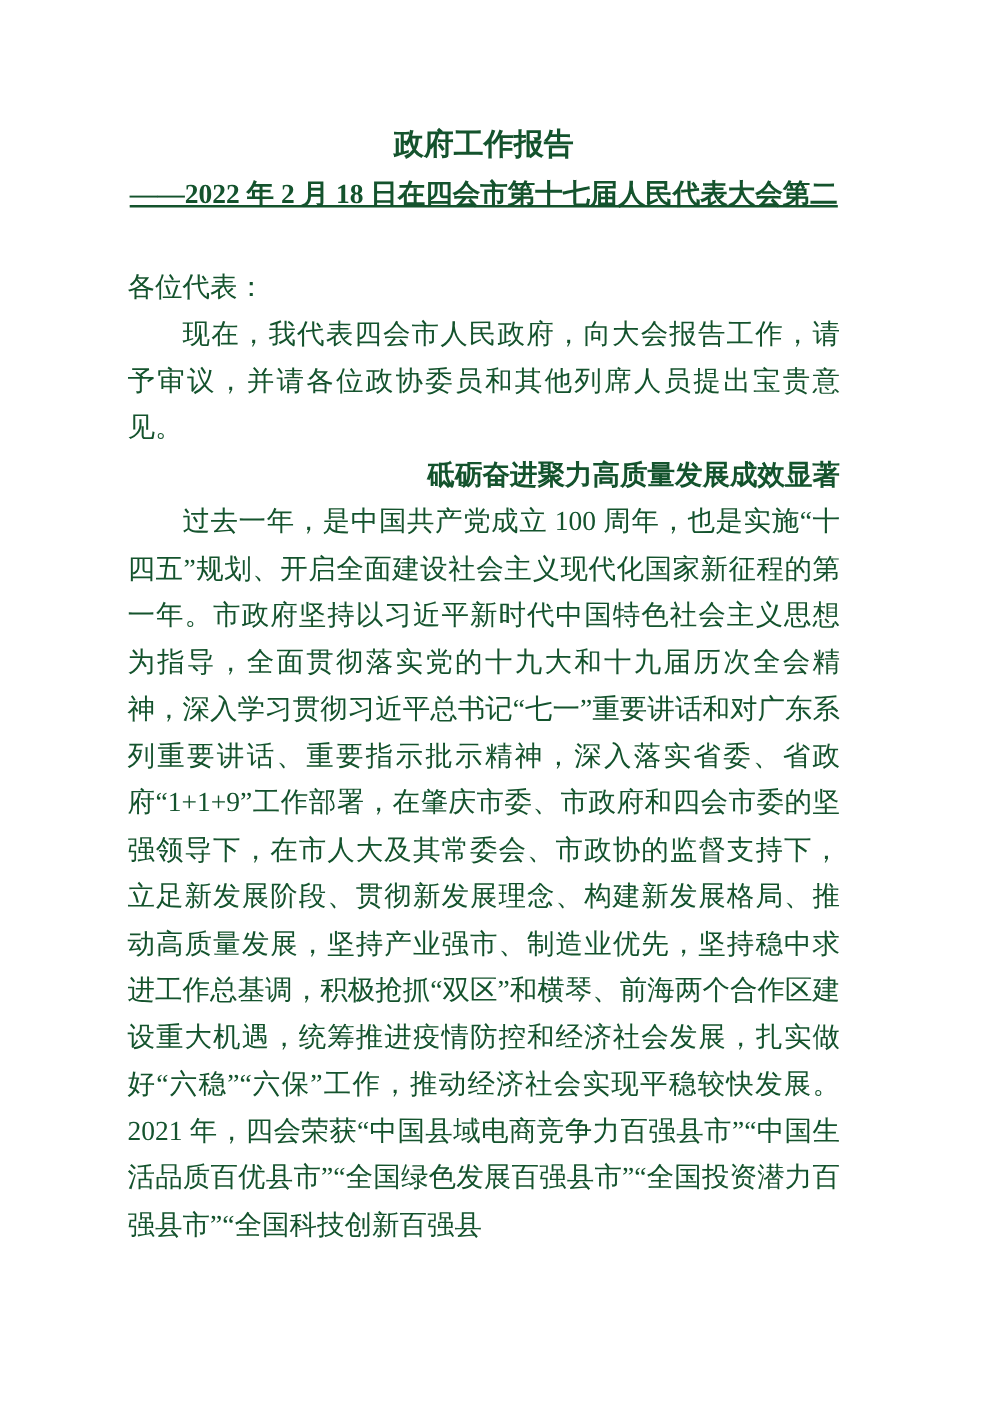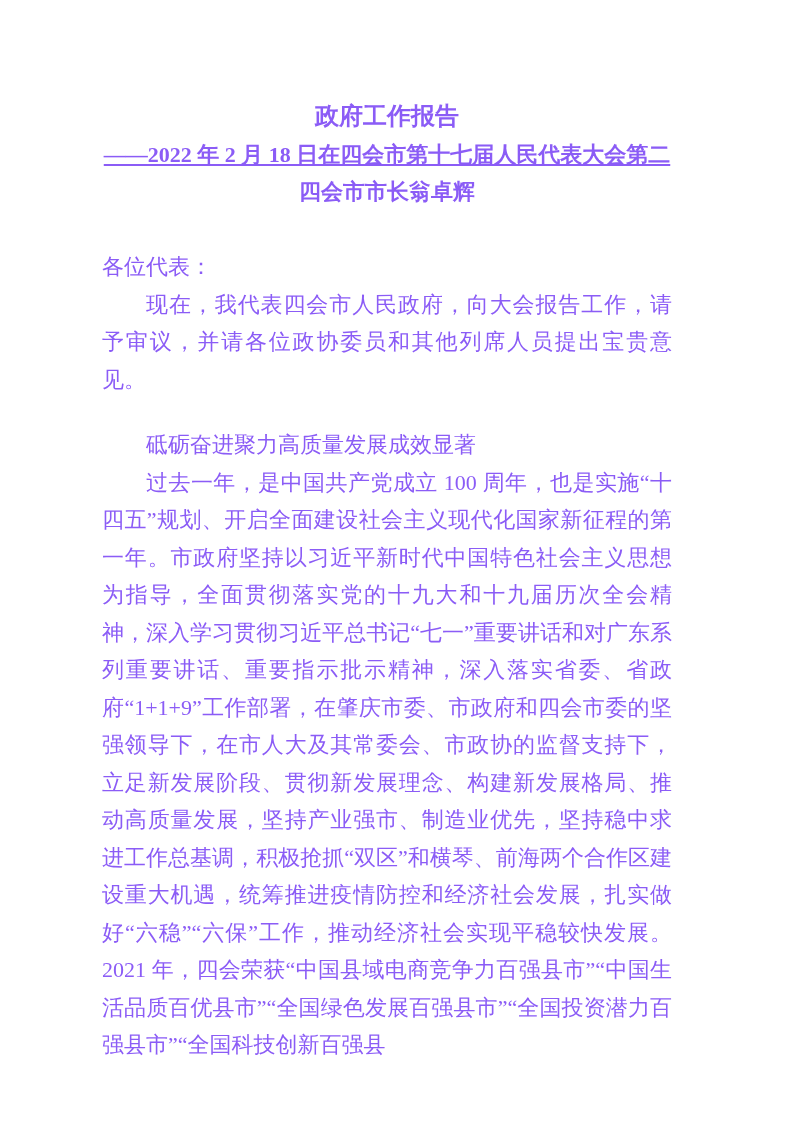--- a/index.html
+++ b/index.html
@@ -9,21 +9,21 @@
   }
   .page {
     position: relative;
     width: 793px;
     height: 1122px;
     background: #ffffff;
     box-sizing: border-box;
     padding: 98px 121px 0 102px;
     overflow: hidden;
     font-family: "Liberation Serif", "DejaVu Serif", serif;
-    color: #8b5cf6;
+    color: #14532d;
     font-size: 22px;
     line-height: 37.5px;
   }
   .doc-title {
     font-size: 24px;
     font-weight: bold;
     text-align: center;
   }
   .subtitle-line {
     font-size: 22px;
@@ -42,36 +42,34 @@
   .salutation {
     text-align: left;
   }
   p.para {
     margin: 0;
     text-align: justify;
     text-justify: inter-character;
     text-indent: 2em;
   }
   .section-heading {
-    font-weight: normal;
+    font-weight: bold;
     text-indent: 2em;
-    text-align: left;
-    margin-top: 28px;
+    text-align: right;
   }
 </style>
 </head>
 <body>
 
 <div class="page">
   <div class="doc-title">政府工作报告</div>
 
   <div class="subtitle-line">——2022 年 2 月 18 日在四会市第十七届人民代表大会第二</div>
 
 
-  <div class="byline">四会市市长翁卓辉</div>
 
   <div class="spacer-line"></div>
 
   <div class="salutation">各位代表：</div>
 
   <p class="para">现在，我代表四会市人民政府，向大会报告工作，请予审议，并请各位政协委员和其他列席人员提出宝贵意见。</p>
 
   <div class="section-heading">砥砺奋进聚力高质量发展成效显著</div>
 
   <p class="para">过去一年，是中国共产党成立 100 周年，也是实施“十四五”规划、开启全面建设社会主义现代化国家新征程的第一年。市政府坚持以习近平新时代中国特色社会主义思想为指导，全面贯彻落实党的十九大和十九届历次全会精神，深入学习贯彻习近平总书记“七一”重要讲话和对广东系列重要讲话、重要指示批示精神，深入落实省委、省政府“1+1+9”工作部署，在肇庆市委、市政府和四会市委的坚强领导下，在市人大及其常委会、市政协的监督支持下，立足新发展阶段、贯彻新发展理念、构建新发展格局、推动高质量发展，坚持产业强市、制造业优先，坚持稳中求进工作总基调，积极抢抓“双区”和横琴、前海两个合作区建设重大机遇，统筹推进疫情防控和经济社会发展，扎实做好“六稳”“六保”工作，推动经济社会实现平稳较快发展。2021 年，四会荣获“中国县域电商竞争力百强县市”“中国生活品质百优县市”“全国绿色发展百强县市”“全国投资潜力百强县市”“全国科技创新百强县</p>

